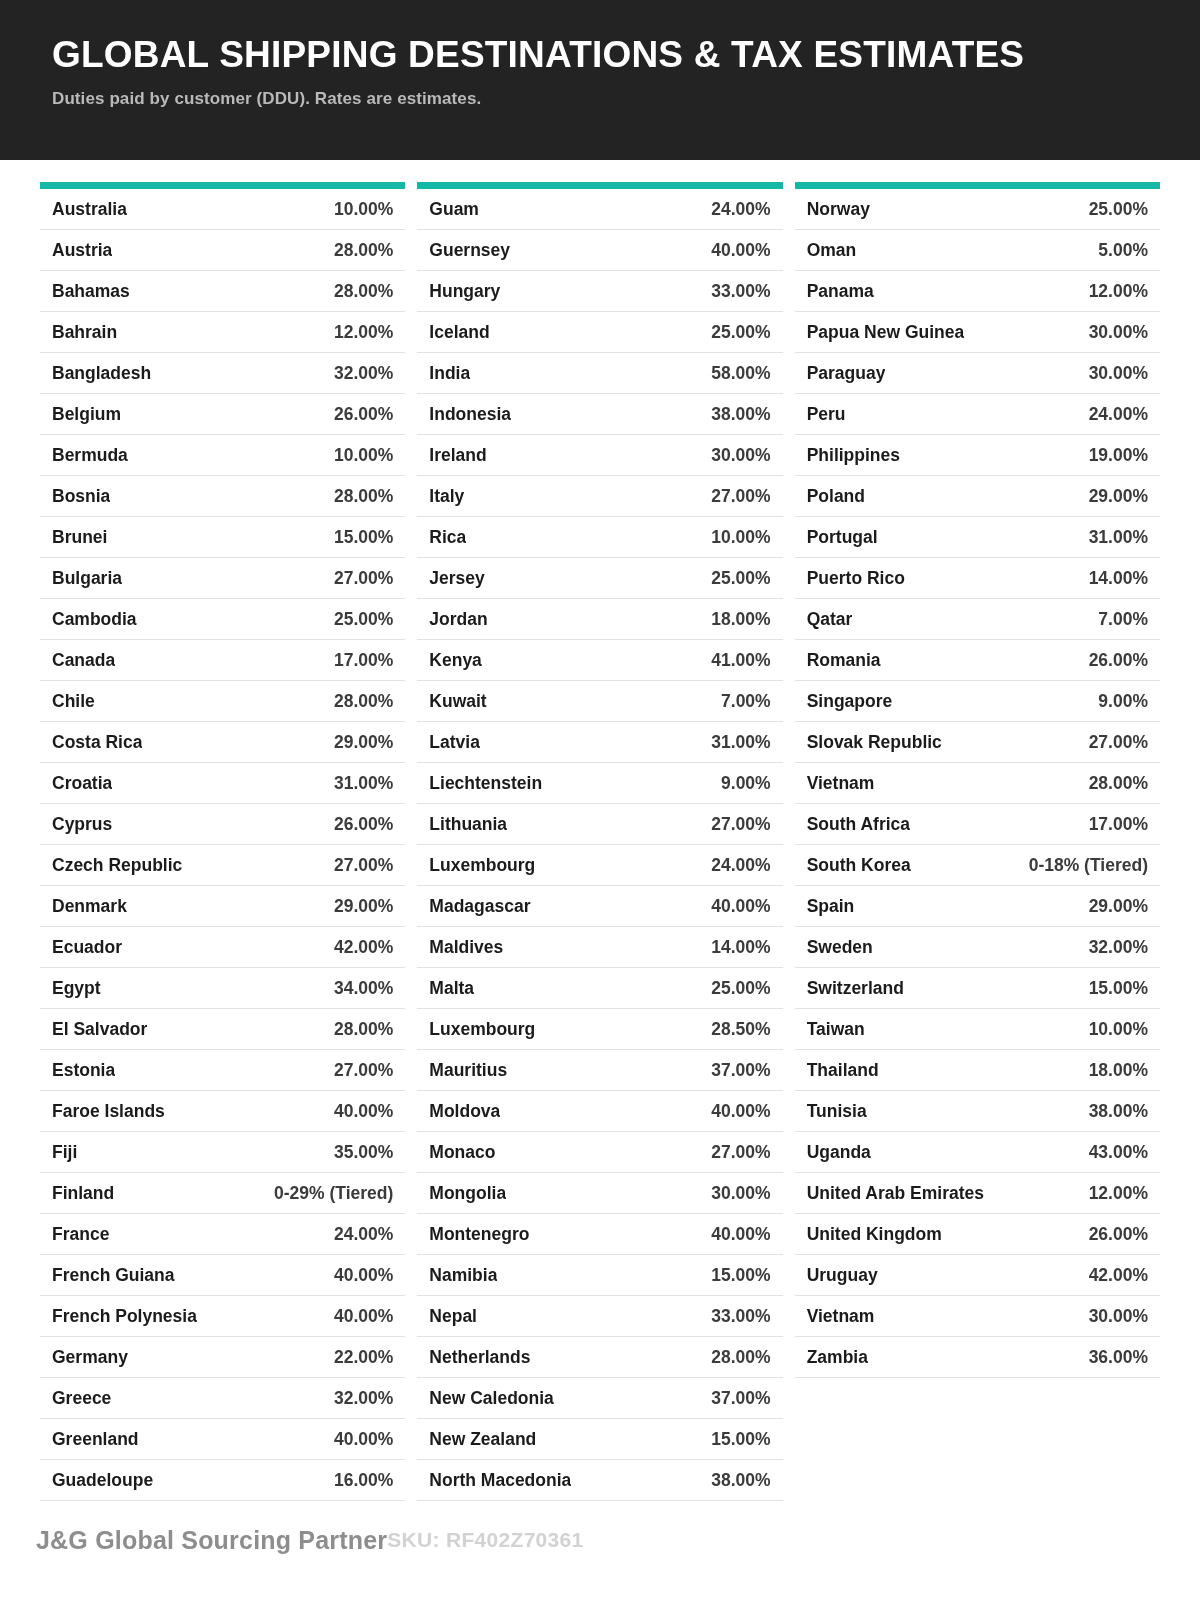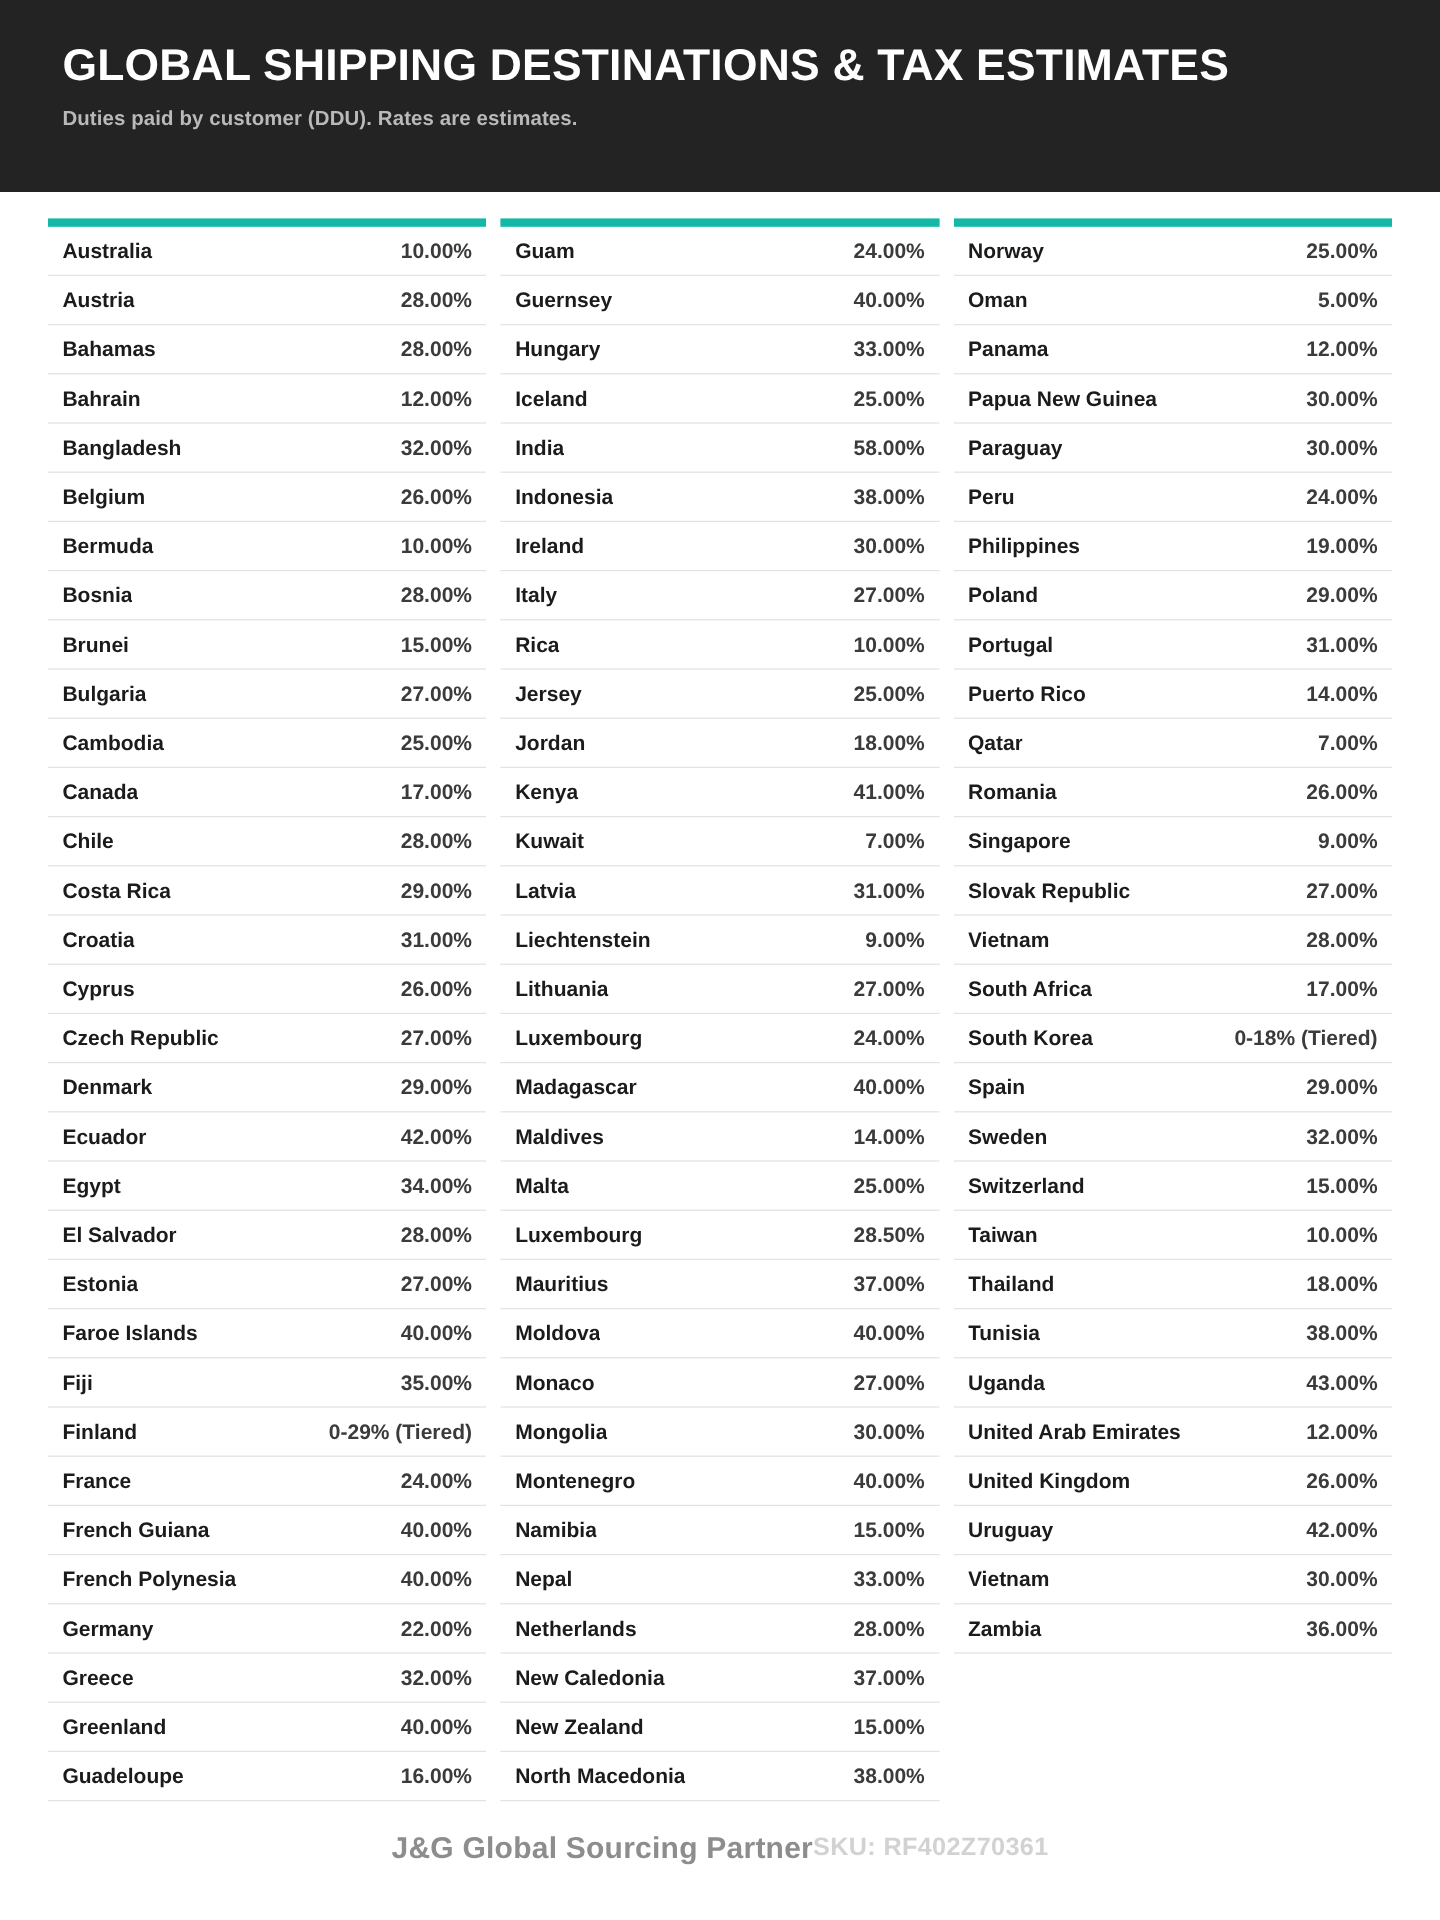--- a/index.html
+++ b/index.html
@@ -80,21 +80,21 @@
   
   .footer {
     position: absolute;
     left: 0;
     right: 0;
     bottom: 0;
     height: 120px;
     padding: 0 36px;
     display: flex;
     align-items: center;
-    justify-content: center;
+    justify-content: flex-start;
   }
   .footer .brand {
     font-size: 25px;
     font-weight: bold;
     color: #8d8d8d;
     letter-spacing: 0.2px;
   }
   .footer .sku {
     font-size: 21px;
     font-weight: bold;

